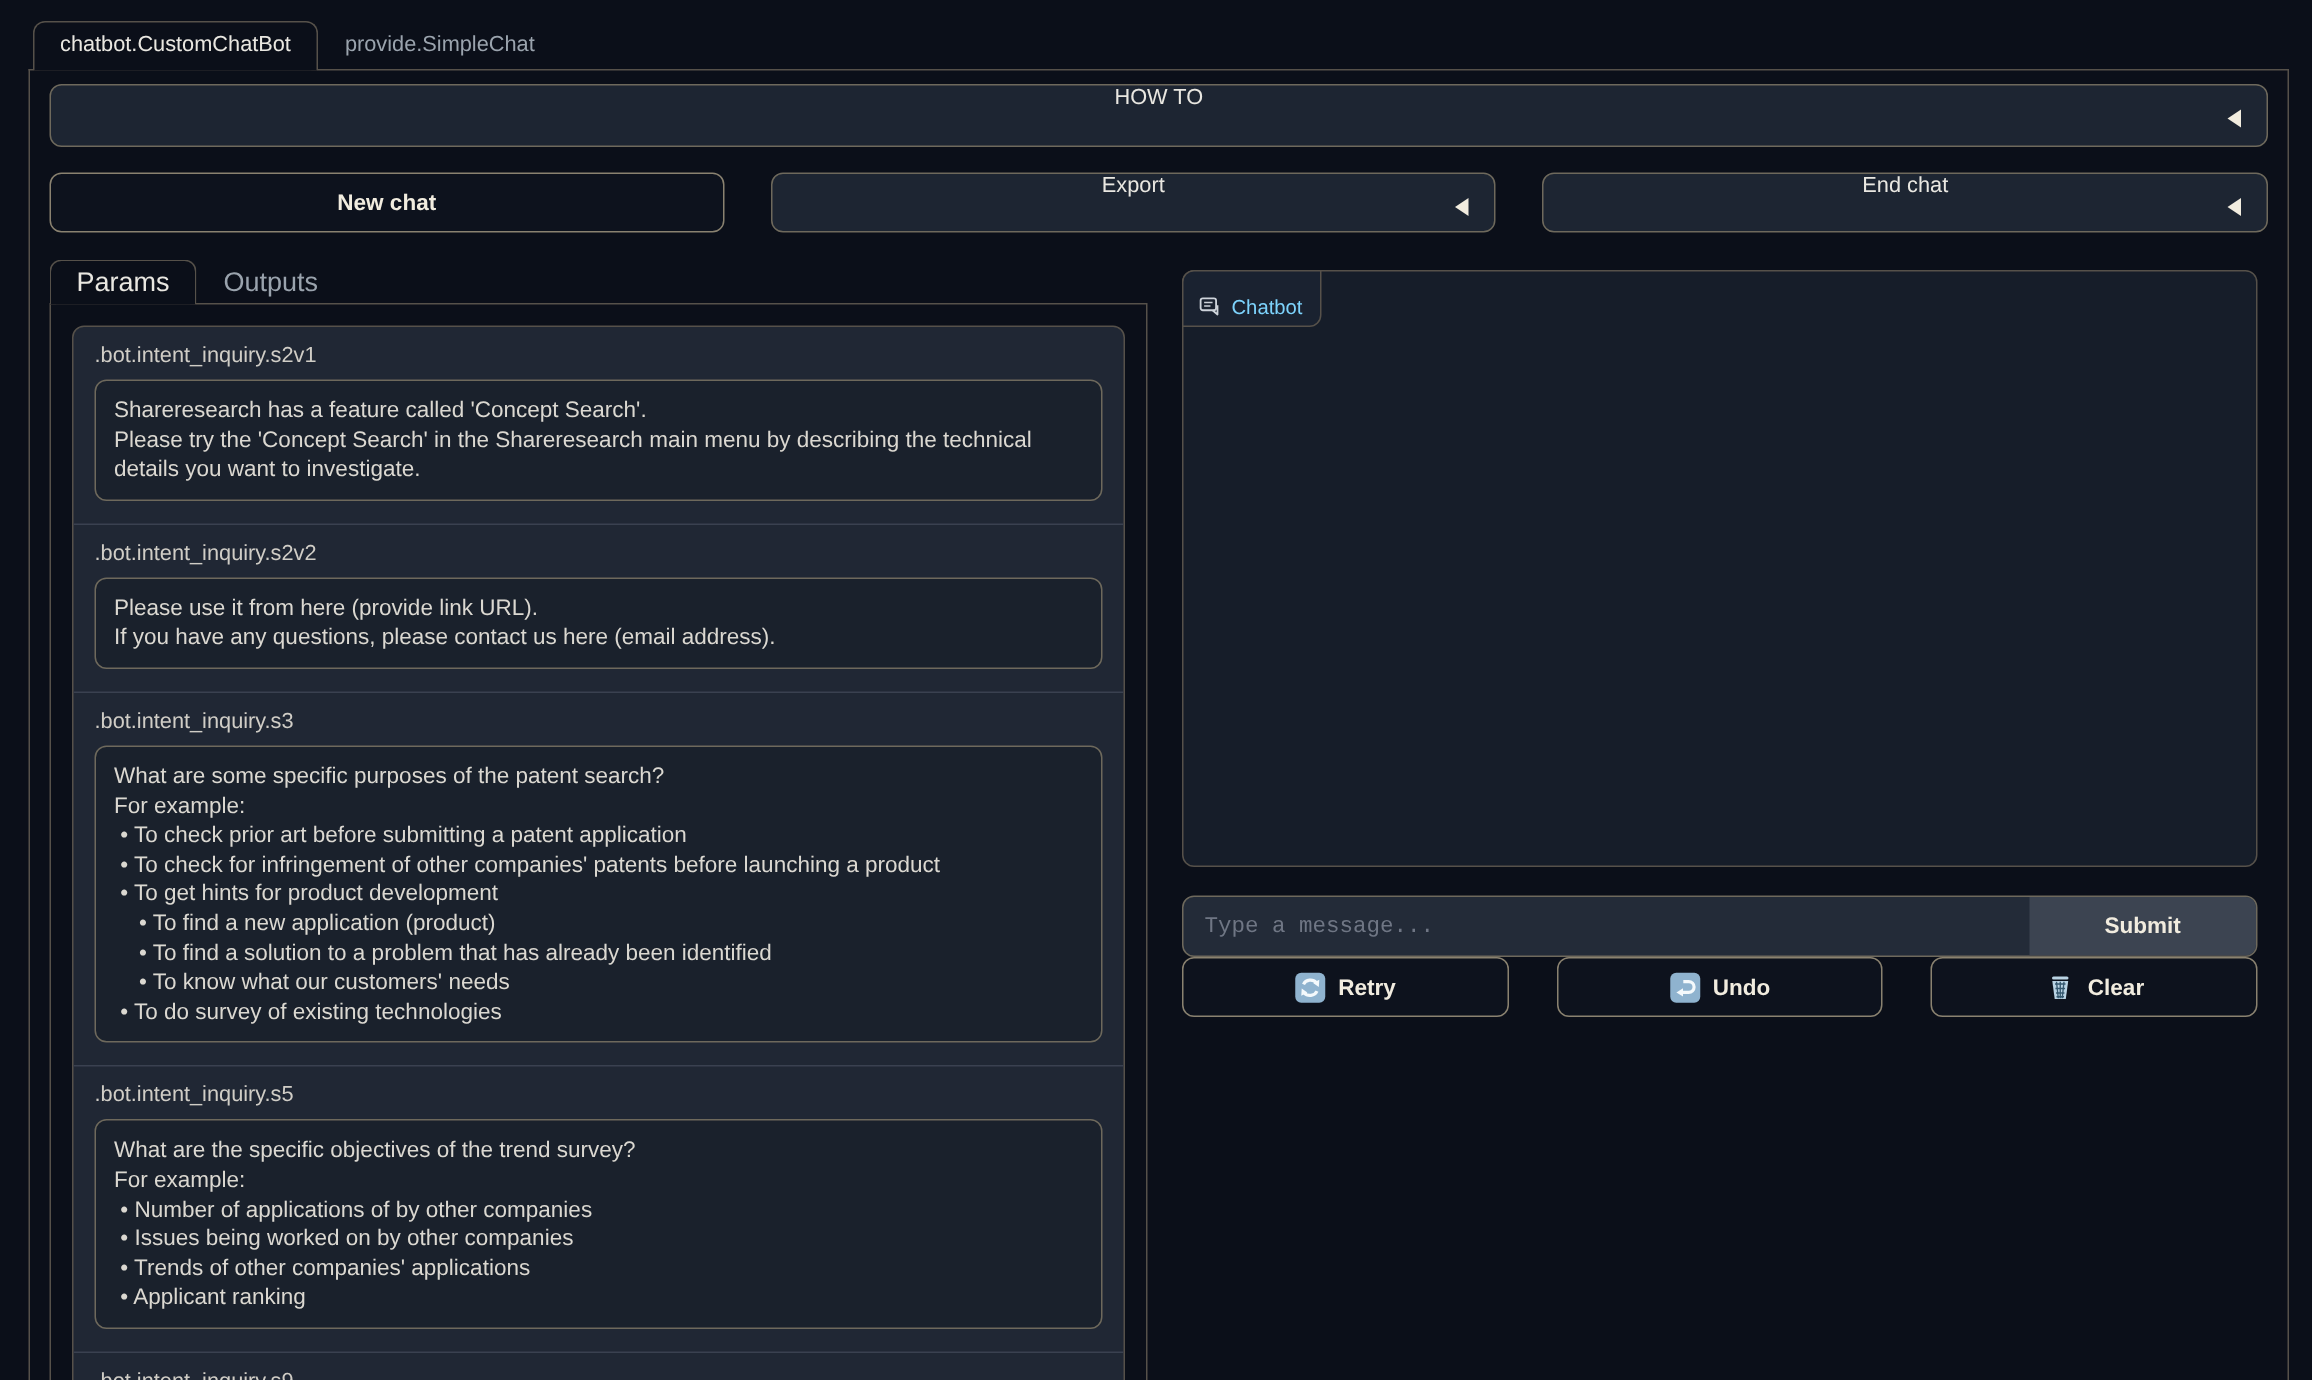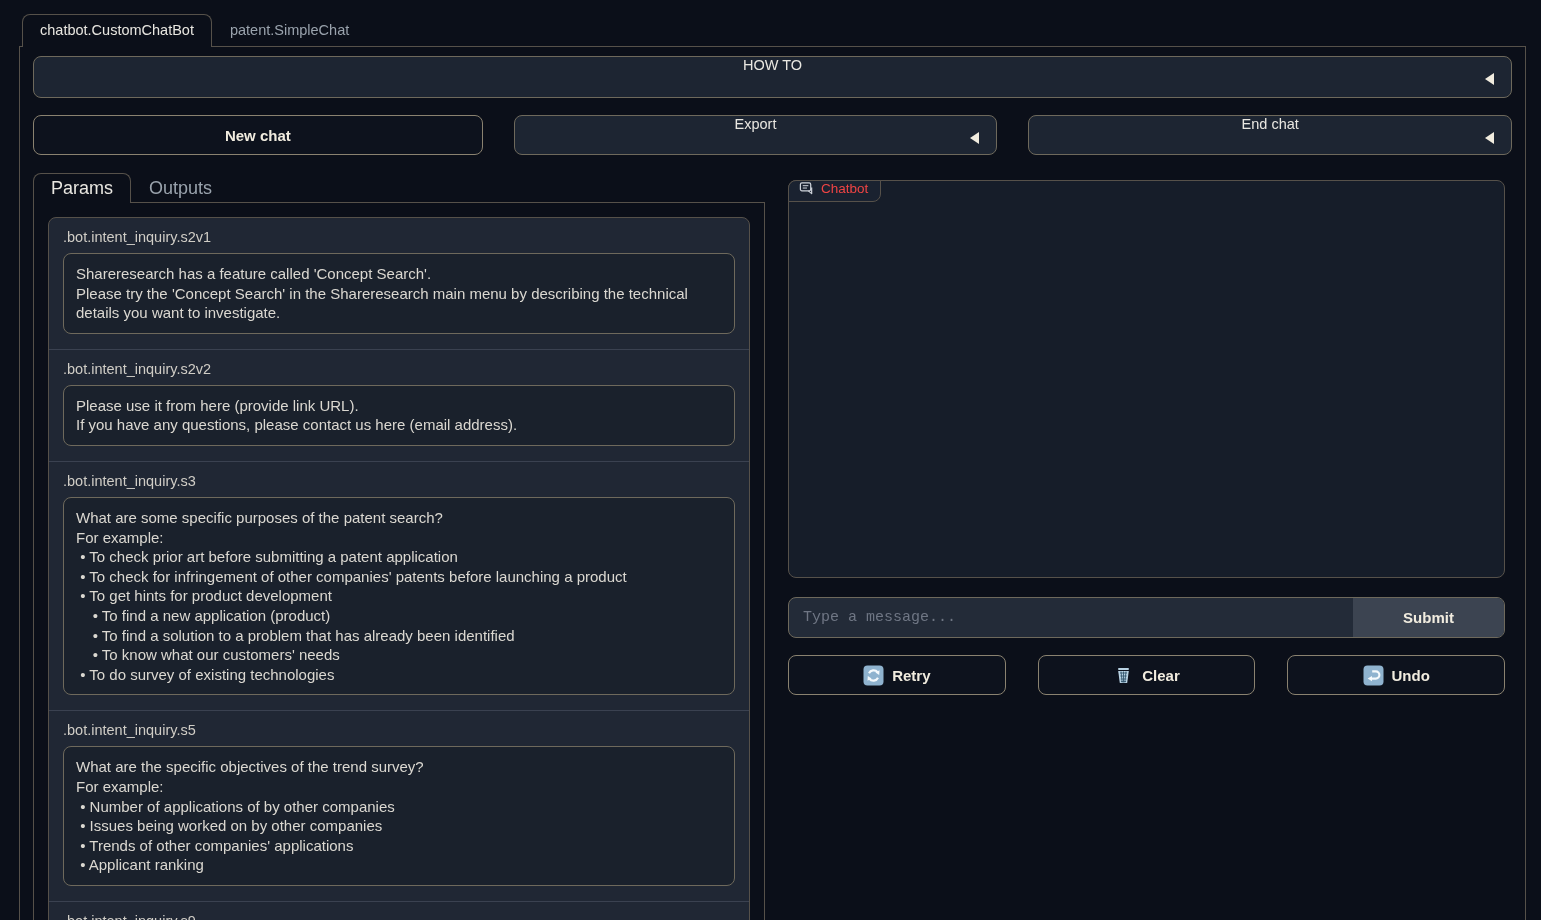--- a/index.html
+++ b/index.html
@@ -148,27 +148,27 @@
     margin-top:7px;
     height:398px;
     border:1px solid var(--border-dim);
     border-radius:8px;
     background:var(--chat-bg);
     position:relative;
   }
   .chatbot-label{
     position:absolute;top:-1px;left:-1px;
     display:flex;align-items:flex-end;gap:7px;
-    padding:0 12px 5px 10px;
+    padding:16px 12px 5px 10px;
     border:1px solid var(--border-dim);
     background:#1a2230;
     border-top-left-radius:8px;
     border-bottom-right-radius:8px;
     font-size:13.5px;
-    color:#ef4444;
+    color:#7dd3fc;
   }
   .input-row{
     margin-top:19px;
     height:41px;
     display:flex;
     border:1px solid var(--border-mid);
     border-radius:8px;
     overflow:hidden;
     background:var(--input-bg);
   }
@@ -185,30 +185,30 @@
   .submit-btn{
     width:151px;flex:none;
     background:var(--submit-bg);
     border:none;
     color:var(--text-cream);
     font-weight:bold;
     font-size:15px;
     cursor:pointer;
     font-family:"Liberation Sans",sans-serif;
   }
-  .chat-actions{display:flex;gap:32px;margin-top:17px;}
+  .chat-actions{display:flex;gap:32px;}
   .chat-actions .btn-dark{flex:1;gap:8px;}
   .btn-icon{width:21px;height:21px;flex:none;display:block;}
 </style>
 </head>
 <body>
 
 <div class="top-tabs">
   <div class="top-tab active">chatbot.CustomChatBot</div>
-  <div class="top-tab">patent.SimpleChat</div>
+  <div class="top-tab">provide.SimpleChat</div>
 </div>
 
 <div class="tab-container">
 
   <div class="accordion">
     <span>HOW TO</span>
     <span class="arrow"></span>
   </div>
 
   <div class="actions-row">
@@ -304,33 +304,33 @@
             <path d="M6 8.2 A 5 4.6 0 0 1 14.6 7.2" fill="none" stroke="#f4f9fc" stroke-width="2.1"></path>
             <polygon points="16.5,5.2 16.2,10 12.4,7.4" fill="#f4f9fc"></polygon>
             <path d="M15 12.8 A 5 4.6 0 0 1 6.4 13.8" fill="none" stroke="#f4f9fc" stroke-width="2.1"></path>
             <polygon points="4.5,15.8 4.8,11 8.6,13.6" fill="#f4f9fc"></polygon>
           </svg>
           <span>Retry</span>
         </button>
 
         <button class="btn-dark">
           <svg class="btn-icon" viewBox="0 0 21 21">
+            <rect x="0.5" y="0.5" width="20" height="20" rx="4" fill="#8fb3cf"></rect>
+            <path d="M7.5 13.6 H 12.8 A 3.6 3.6 0 0 0 12.8 6.4 H 9.2" fill="none" stroke="#f4f9fc" stroke-width="2.1"></path>
+            <polygon points="4.6,13.6 9,10.9 9,16.3" fill="#f4f9fc"></polygon>
+          </svg>
+          <span>Undo</span>
+        </button>
+
+        <button class="btn-dark">
+          <svg class="btn-icon" viewBox="0 0 21 21">
             <rect x="5" y="3" width="11" height="2" rx="1" fill="#b9d3e4"></rect>
             <path d="M5.2 6 L 6.8 18 H 14.2 L 15.8 6 Z" fill="#b9d3e4"></path>
             <path d="M7 8 h7 M7.3 11 h6.4 M7.7 14 h5.6 M8 16.5 h5" stroke="#35586f" stroke-width="0.9" fill="none"></path>
             <path d="M8 6.5 l1.2 11 M10.5 6.5 v11 M13 6.5 l-1.2 11" stroke="#35586f" stroke-width="0.9" fill="none"></path>
           </svg>
           <span>Clear</span>
         </button>
 
-        <button class="btn-dark">
-          <svg class="btn-icon" viewBox="0 0 21 21">
-            <rect x="0.5" y="0.5" width="20" height="20" rx="4" fill="#8fb3cf"></rect>
-            <path d="M7.5 13.6 H 12.8 A 3.6 3.6 0 0 0 12.8 6.4 H 9.2" fill="none" stroke="#f4f9fc" stroke-width="2.1"></path>
-            <polygon points="4.6,13.6 9,10.9 9,16.3" fill="#f4f9fc"></polygon>
-          </svg>
-          <span>Undo</span>
-        </button>
-
       </div>
     </div>
   </div>
 </div>
 
 </body></html>

